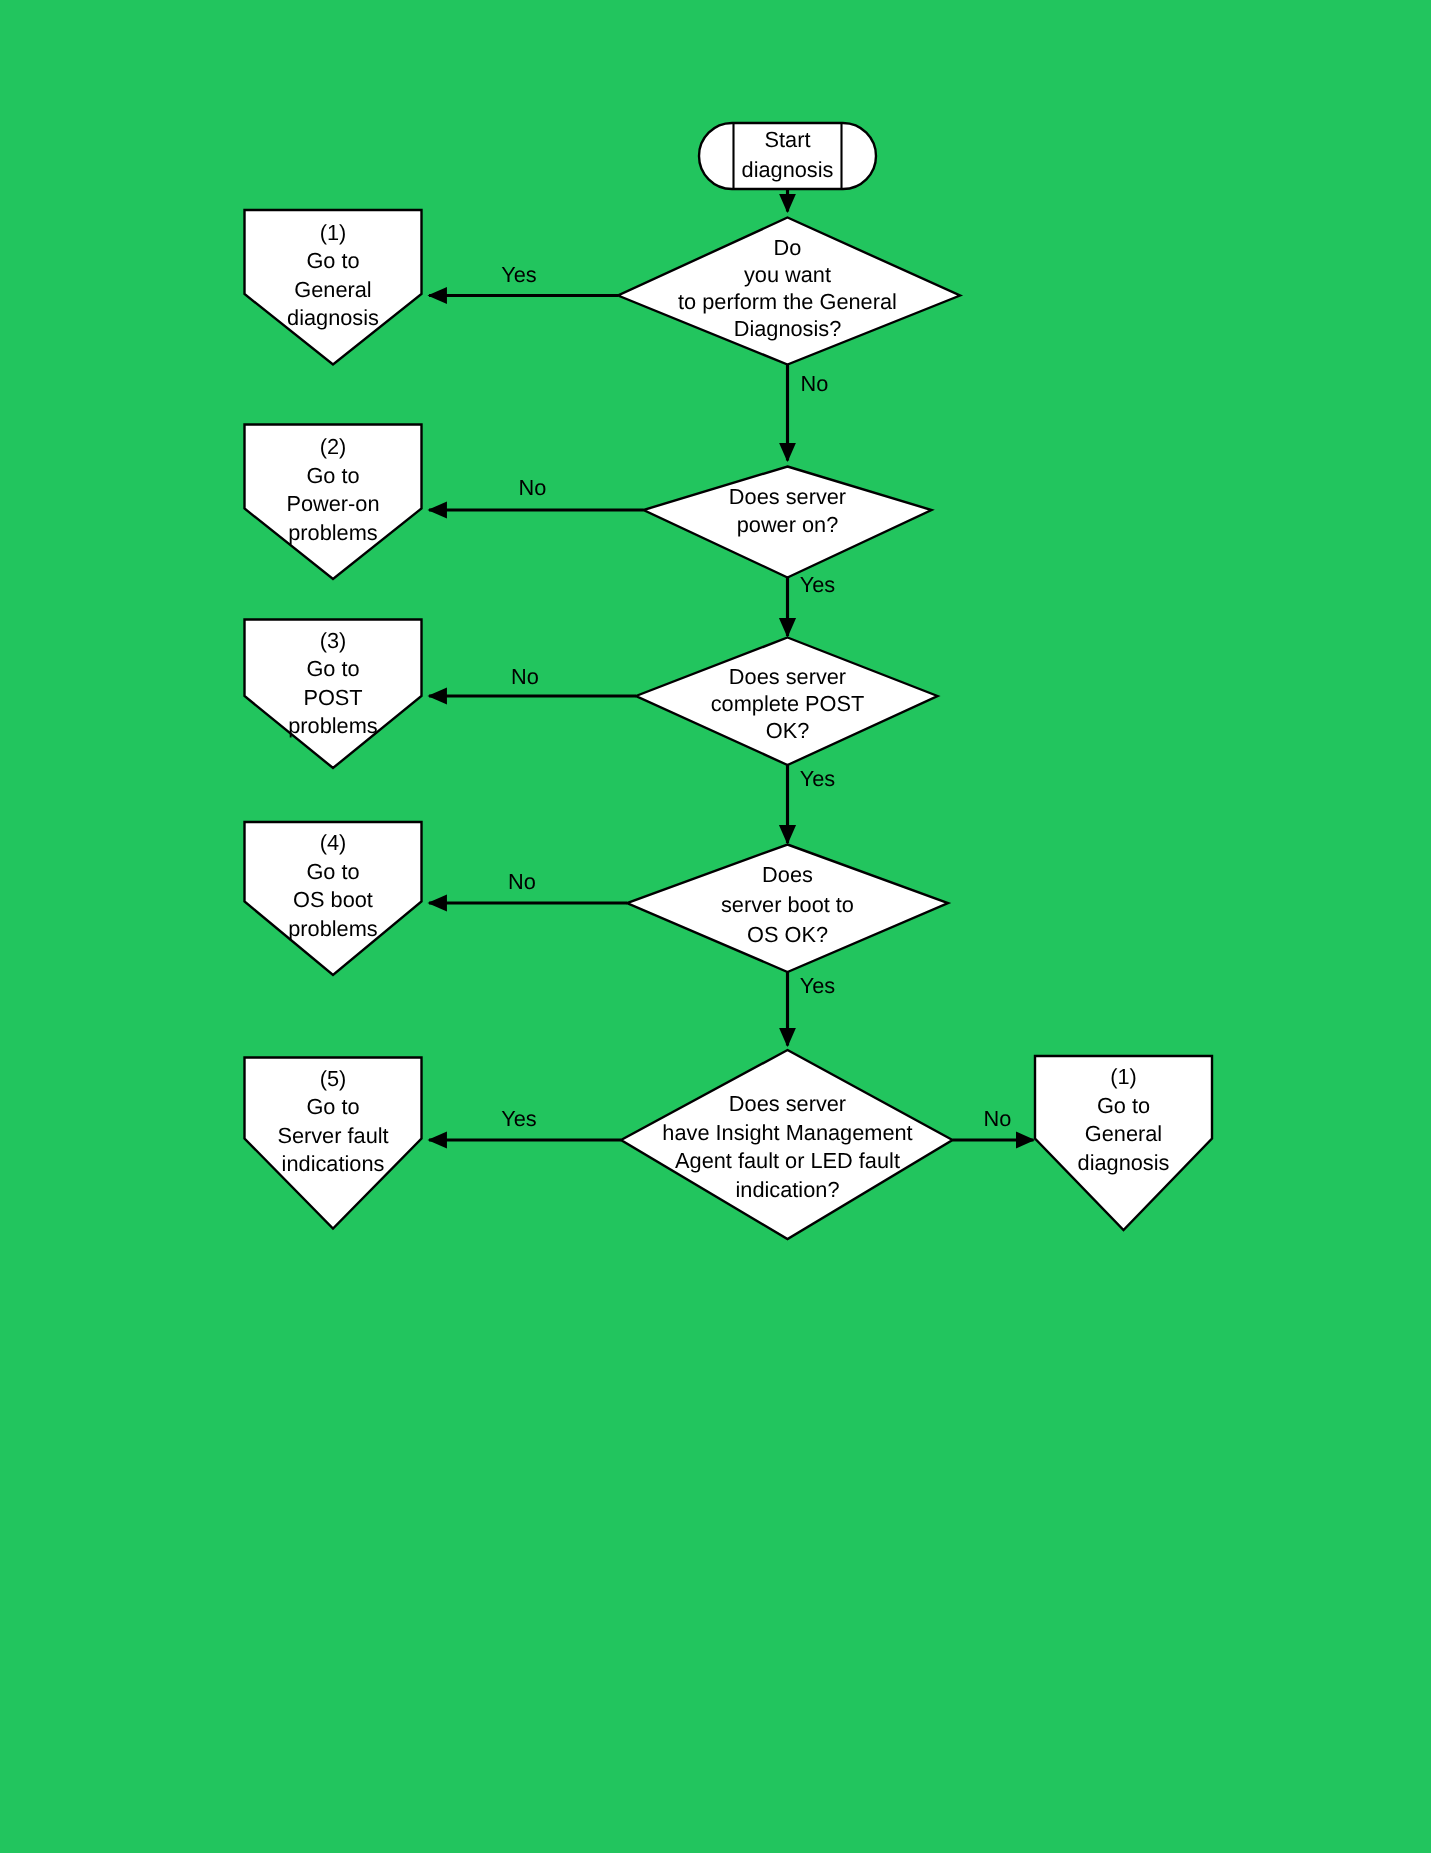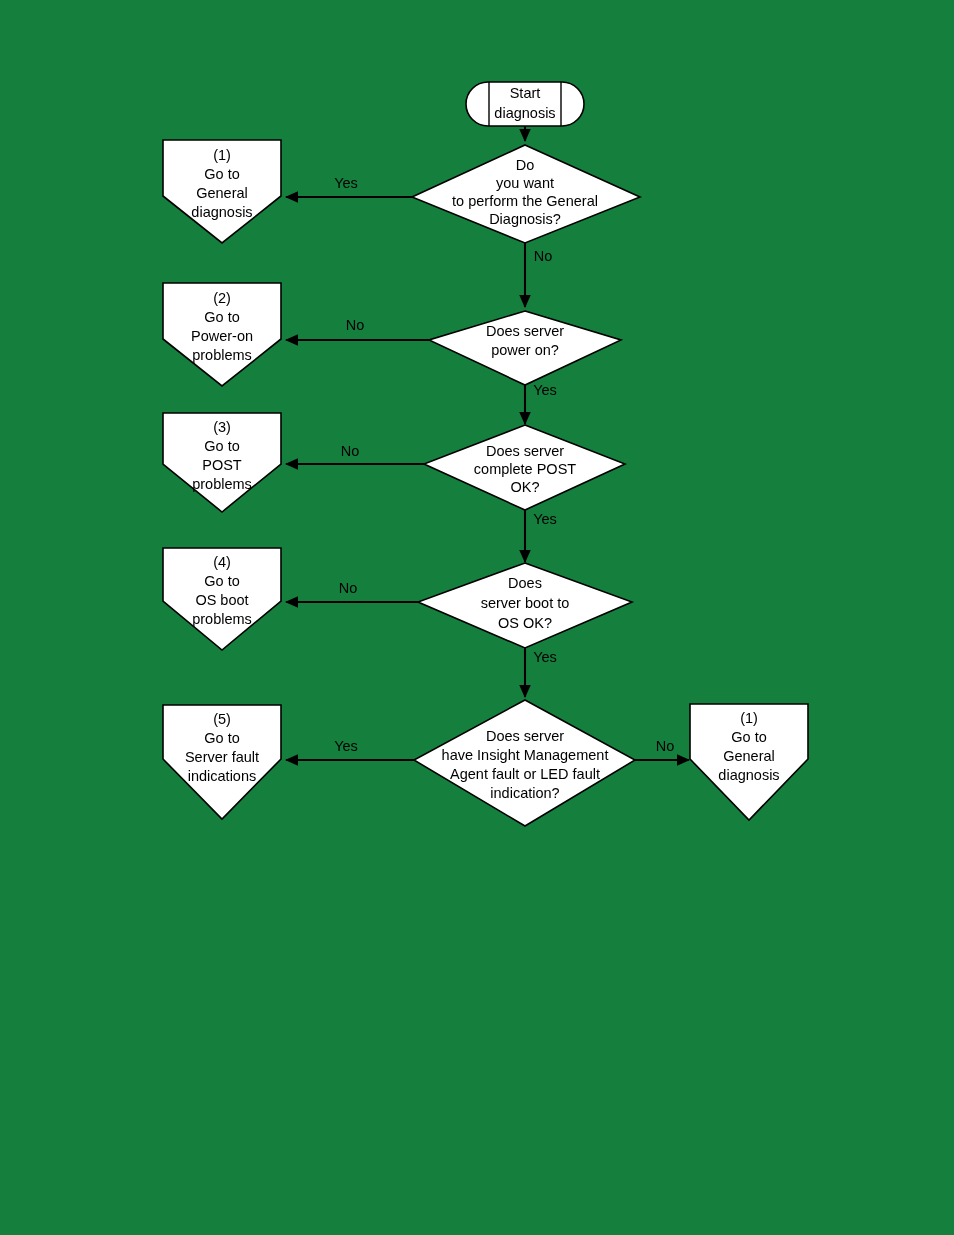--- a/index.html
+++ b/index.html
@@ -12,21 +12,21 @@
     width: 954px;
     height: 1235px;
     font-family: "Liberation Sans", sans-serif;
     color: #000000;
     overflow: hidden;
   }
   #flowchart-canvas {
     position: relative;
     width: 954px;
     height: 1235px;
-    background: #15803d;
+    background: #22c55e;
   }
   svg#flow-svg {
     position: absolute;
     top: 0;
     left: 0;
     width: 954px;
     height: 1235px;
     display: block;
   }
   .shape-outline {

